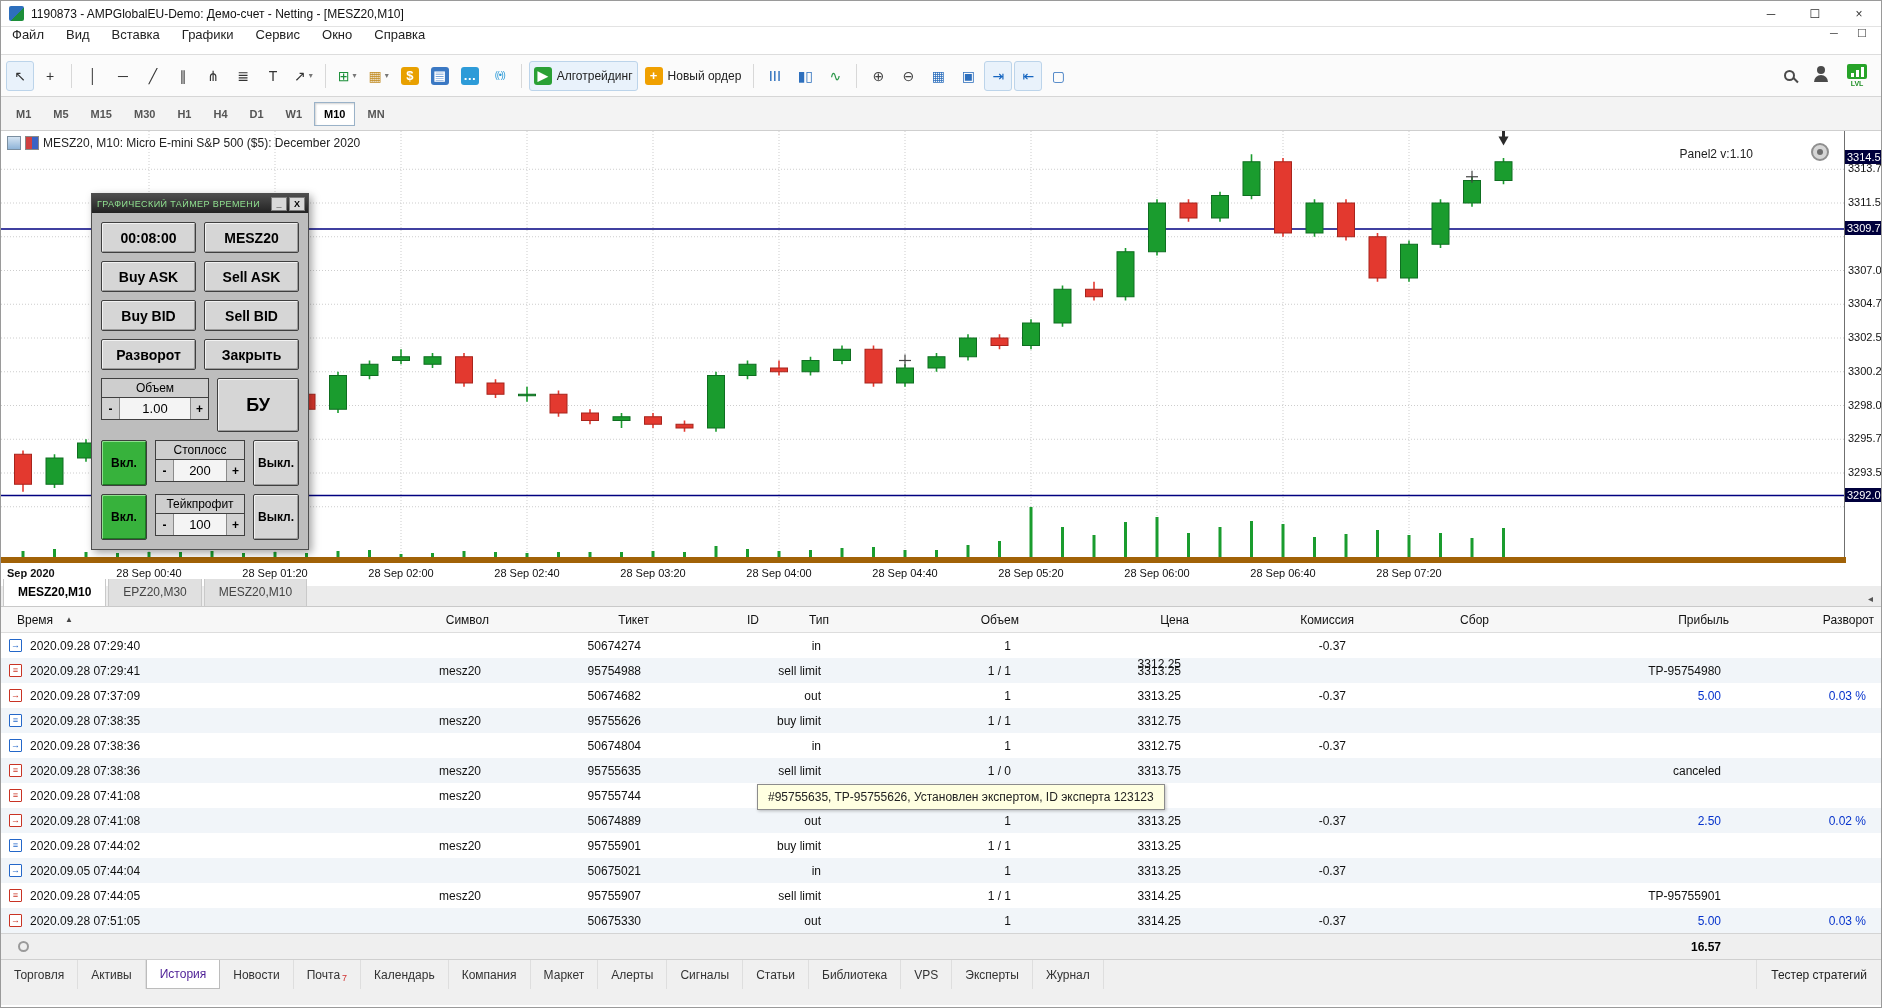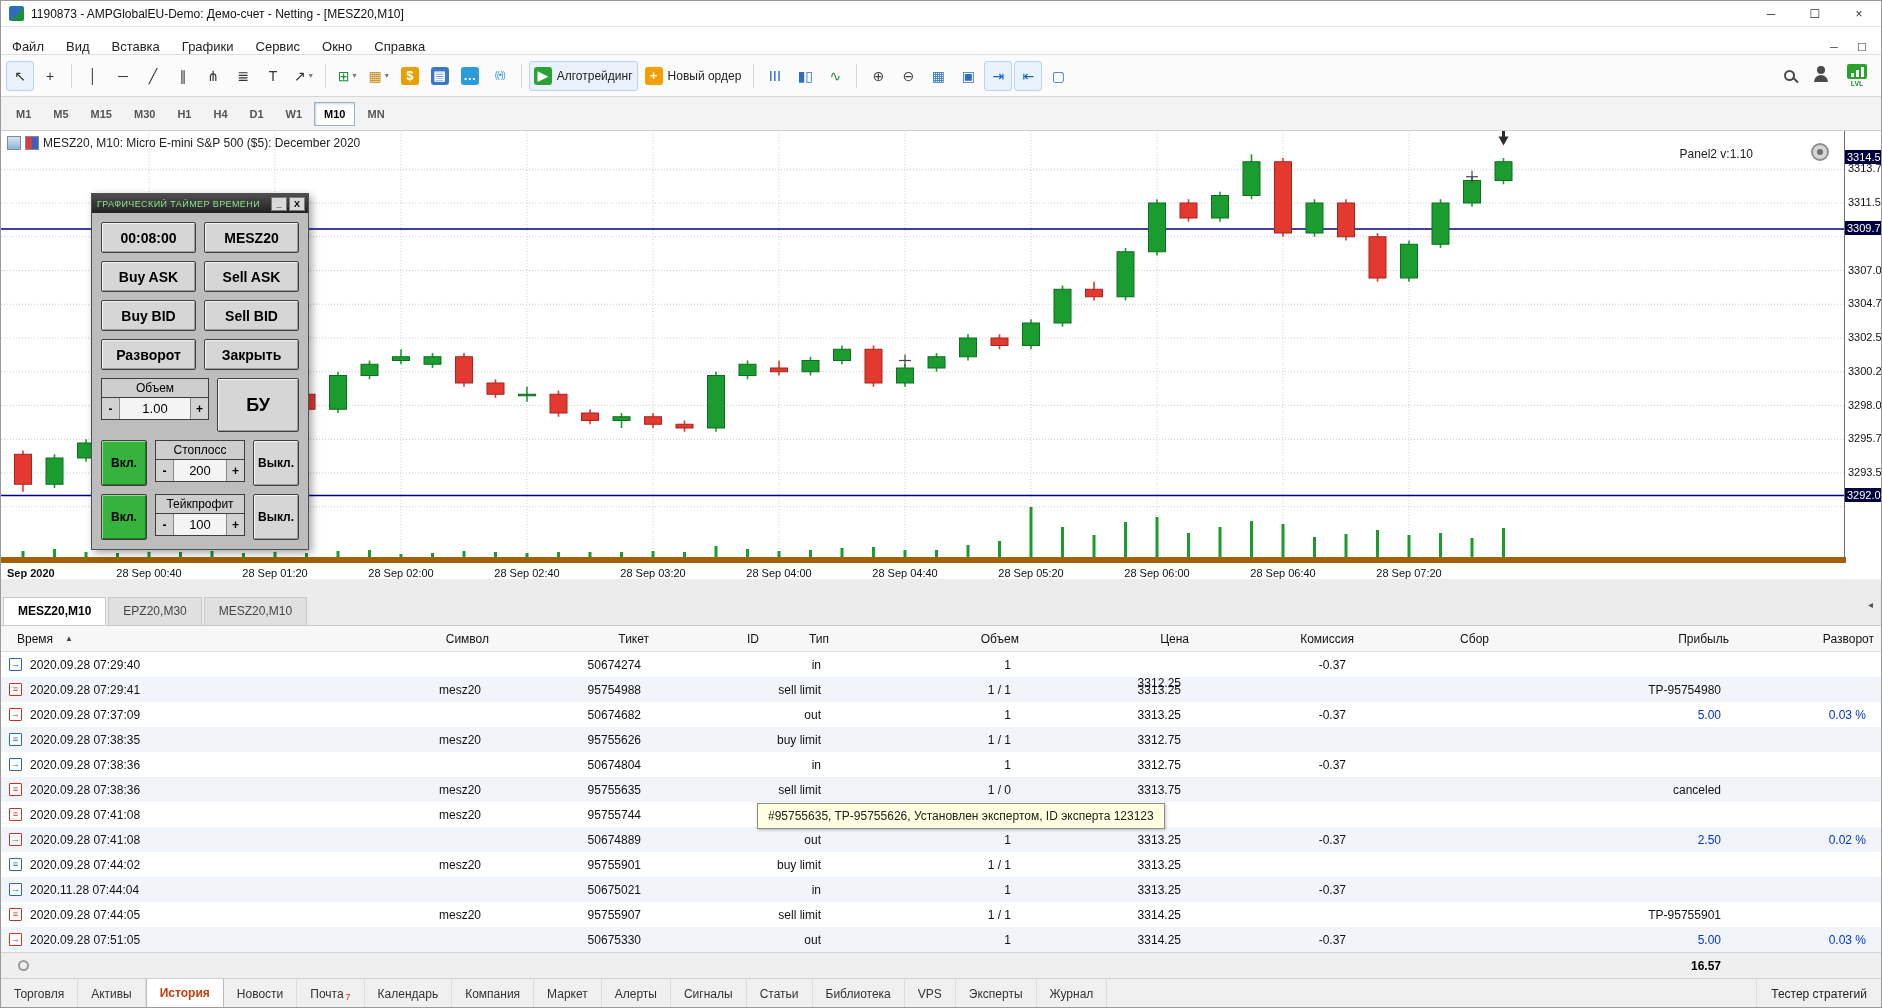--- a/index.html
+++ b/index.html
@@ -9,21 +9,21 @@
 
   
   .titlebar { height:26px; display:flex; align-items:center; background:#fff; border-bottom:1px solid #e3e3e3; }
   .app-icon { width:15px; height:15px; margin:0 7px 0 8px; border-radius:2px;
     background:linear-gradient(135deg,#2d6fbd 0%,#2d6fbd 55%,#1d8f3a 55%); }
   .title-text { font-size:12px; color:#111; }
   .win-controls { margin-left:auto; display:flex; height:100%; }
   .win-btn { width:44px; height:100%; display:flex; align-items:center; justify-content:center; font-size:12px; color:#333; }
 
   
-  .menubar { height:28px; display:flex; align-items:flex-end; background:#fff; border-bottom:1px solid #ddd; }
+  .menubar { height:28px; display:flex; align-items:flex-start; background:#fff; border-bottom:1px solid #ddd; }
   .menu-items { display:flex; }
   .menu-item { font-size:13px; color:#222; padding:0 11px; cursor:default; }
   .mdi-controls { margin-left:auto; display:flex; margin-right:10px; gap:10px; }
   .mdi-btn { font-size:11px; color:#444; width:18px; text-align:center; }
 
   
   .toolbar { height:42px; display:flex; align-items:center; background:#fbfbfb; border-bottom:1px solid #d6d6d6; padding-left:4px; }
   .tb-items { display:flex; align-items:center; }
   .tb-btn { height:30px; min-width:28px; display:flex; align-items:center; justify-content:center;
     margin:0 1px; border:1px solid transparent; border-radius:3px; background:transparent; padding:0 4px; }
@@ -88,21 +88,21 @@
   .tp-step-btn { width:18px; font-size:12px; font-weight:bold; display:flex; align-items:center; justify-content:center;
     background:#d2d2d2; border-right:1px solid #8a8a8a; }
   .tp-step-btn.plus { border-right:none; border-left:1px solid #8a8a8a; }
   .tp-step-val { flex:1; text-align:center; font-size:13px; padding:3px 0; background:#f4f4f4; }
   .tp-bu { flex:1; height:54px; font-size:18px; }
   .tp-onoff { width:46px; height:46px; flex:none; font-size:12px; }
   .tp-onoff.on { background:#37b23c; box-shadow:inset 1px 1px 0 #8fe08f, inset -1px -1px 0 #1d7a22; }
   .tp-mid { flex:1; display:flex; flex-direction:column; }
 
   
-  .chart-tabs { height:47px; background:#ececec; border-bottom:1px solid #c9c9c9; display:flex; align-items:flex-end; padding:4px 0 0 2px; }
+  .chart-tabs { height:21px; background:#ececec; border-bottom:1px solid #c9c9c9; display:flex; align-items:flex-end; padding:4px 0 0 2px;margin-top:7px; }
   .ctab { font-size:12px; padding:6px 14px 7px; background:#e0e0e0; color:#444; border:1px solid #c9c9c9; border-bottom:none; margin-right:2px; }
   .ctab.active { background:#fff; color:#000; font-weight:bold; }
   .ctab-scroll { margin-left:auto; margin-right:8px; align-self:center; font-size:10px; color:#555; }
 
   
   .toolbox { position:relative; background:#fff; }
   .hx-header { display:flex; height:26px; align-items:center; background:#f7f7f7; border-bottom:1px solid #ddd; font-size:12px; color:#111; }
   .hx-row { display:flex; height:25px; align-items:center; font-size:12px; color:#111; }
   .hx-row.alt { background:#f1f5f9; }
   .hx-c { flex:none; padding-right:10px; text-align:right; white-space:nowrap; overflow:hidden; }
@@ -116,21 +116,21 @@
   .row-ic.order-sell { color:#c93324; border-color:#c93324; }
   .blue { color:#0633cc; }
   .hx-summary { display:flex; height:26px; align-items:center; background:#efefef; border-top:1px solid #d4d4d4; font-size:12px; font-weight:bold; }
   .sum-icon { width:11px; height:11px; border-radius:50%; border:2px solid #9a9a9a; margin-left:9px; }
   .tooltip { position:absolute; left:756px; top:177px; padding:5px 10px; background:#ffffe1; border:1px solid #8c8c8c;
     font-size:12px; color:#222; white-space:nowrap; box-shadow:1px 1px 3px rgba(0,0,0,.25); z-index:20; }
 
   
   .bottom-tabs { height:30px; background:#f0f0f0; border-top:1px solid #cfcfcf; display:flex; align-items:stretch; font-size:12px; }
   .btab { padding:0 13px; border-right:1px solid #dedede; color:#333; display:flex; align-items:center; }
-  .btab.active { background:#fff; font-weight:bold; color:#c2410c; border:1px solid #bcbcbc; border-top:none; }
+  .btab.active { background:#fff; font-weight:normal; color:#4c1d95; border:1px solid #bcbcbc; border-top:none; }
   .badge7 { color:#d03030; font-size:9px; margin-left:2px; margin-top:6px; }
   .bt-right { margin-left:auto; padding:0 14px; border-left:1px solid #dedede; display:flex; align-items:center; color:#222; }
   .filler { height:16px; background:#f0f0f0; }
 </style>
 </head>
 <body>
 
 <div class="app" data-name="mt5-window">
 
   <div class="titlebar" data-name="title-bar">
@@ -733,21 +733,21 @@
           <span class="hx-c" data-name="cell-volume" style="width: 190px;">1 / 1</span>
           <span class="hx-c" data-name="cell-price" style="width: 170px;">3313.25</span>
           <span class="hx-c" data-name="cell-commission" style="width: 165px;"></span>
           <span class="hx-c" data-name="cell-fee" style="width: 135px;"></span>
           <span class="hx-c" data-name="cell-profit" style="width: 240px;"></span>
           <span class="hx-c" data-name="cell-change" style="width: 145px;"></span>
         </div>
         <div class="hx-row alt" data-name="table-row">
           <span class="hx-c first" data-name="cell-time" style="width: 310px;">
             <span class="row-ic deal-in" data-name="deal-in-icon">→</span>
-            <span data-name="cell-time-text">2020.11.28 07:44:04</span>
+            <span data-name="cell-time-text">2020.09.05 07:44:04</span>
           </span>
           <span class="hx-c" data-name="cell-symbol" style="width: 180px;"></span>
           <span class="hx-c" data-name="cell-ticket" style="width: 160px;">50675021</span>
           <span class="hx-c" data-name="cell-id" style="width: 110px;"></span>
           <span class="hx-c" data-name="cell-type" style="width: 70px;">in</span>
           <span class="hx-c" data-name="cell-volume" style="width: 190px;">1</span>
           <span class="hx-c" data-name="cell-price" style="width: 170px;">3313.25</span>
           <span class="hx-c" data-name="cell-commission" style="width: 165px;">-0.37</span>
           <span class="hx-c" data-name="cell-fee" style="width: 135px;"></span>
           <span class="hx-c" data-name="cell-profit" style="width: 240px;"></span>

